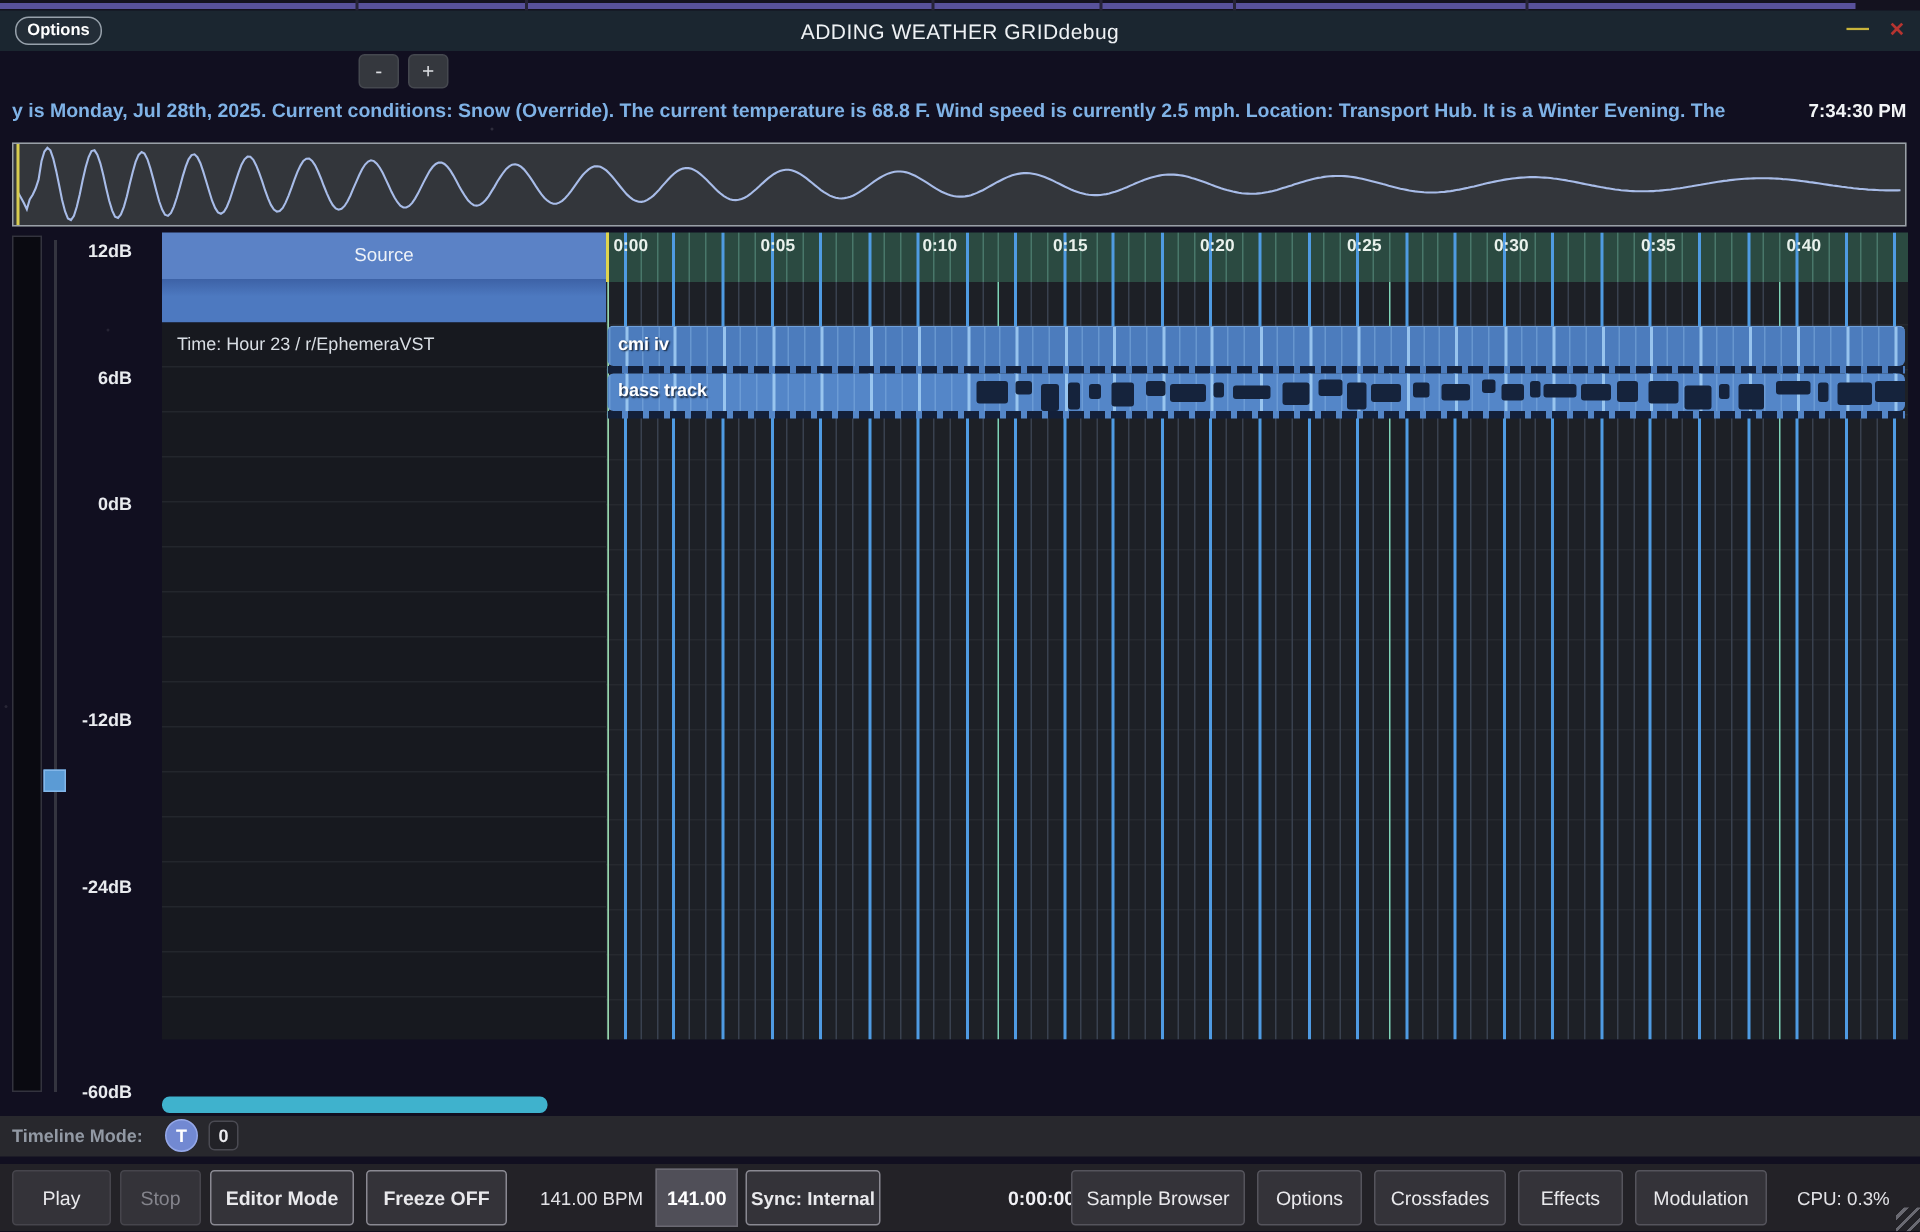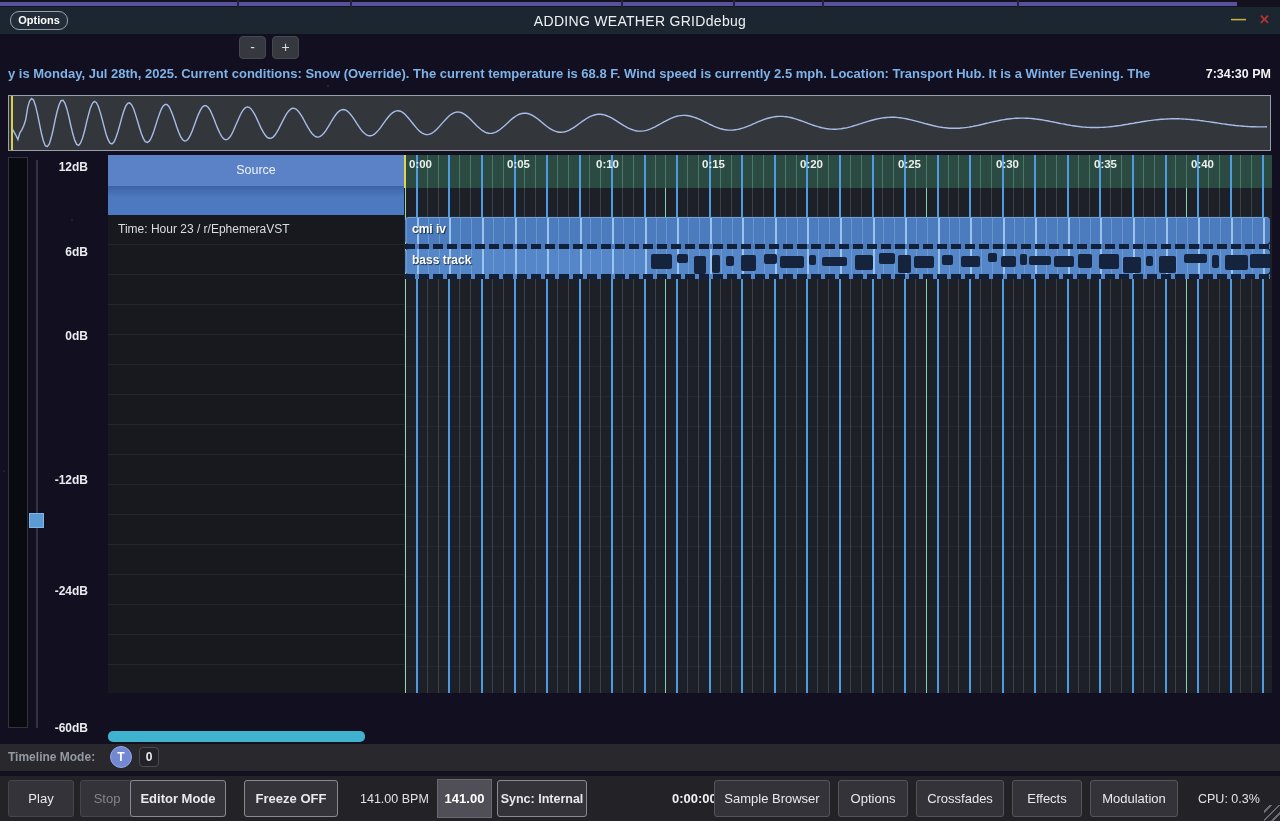--- a/index.html
+++ b/index.html
@@ -254,21 +254,21 @@
       <div class="vline" style="position:absolute;left:782.2px;width:1px;height:33px;background:#49776a;"></div>
       <div class="vline" style="position:absolute;left:793.0px;width:2px;height:33px;background:#4f9be2;"></div>
       <div class="vline" style="position:absolute;left:803.9px;width:1px;height:33px;background:#49776a;"></div>
       <div class="vline" style="position:absolute;left:814.8px;width:1px;height:33px;background:#49776a;"></div>
       <div class="vline" style="position:absolute;left:825.6px;width:2px;height:33px;background:#4f9be2;"></div>
       <div class="vline" style="position:absolute;left:836.4px;width:1px;height:33px;background:#49776a;"></div>
       <div class="vline" style="position:absolute;left:847.3px;width:1px;height:33px;background:#49776a;"></div>
       <div class="vline" style="position:absolute;left:858.1px;width:2px;height:33px;background:#4f9be2;"></div>
       <div class="ruler-label" style="position:absolute;left:5px;">0:00</div>
       <div class="ruler-label" style="position:absolute;left:103px;">0:05</div>
-      <div class="ruler-label" style="position:absolute;left:192px;">0:10</div>
+      <div class="ruler-label" style="position:absolute;left:211px;">0:10</div>
       <div class="ruler-label" style="position:absolute;left:298px;">0:15</div>
       <div class="ruler-label" style="position:absolute;left:396px;">0:20</div>
       <div class="ruler-label" style="position:absolute;left:494px;">0:25</div>
       <div class="ruler-label" style="position:absolute;left:592px;">0:30</div>
       <div class="ruler-label" style="position:absolute;left:690px;">0:35</div>
       <div class="ruler-label" style="position:absolute;left:787px;">0:40</div>
     </div>
   <div class="abs grid" id="grid">
       <div class="hline" style="position:absolute;top:28px;"></div>
       <div class="hline" style="position:absolute;top:58px;"></div>
@@ -592,21 +592,21 @@
   <div class="abs hscroll"></div>
   <div class="abs tmrow">
     <div class="abs tm-label">Timeline Mode:</div>
     <div class="abs tm-badge">T</div>
     <div class="abs tm-value">0</div>
   </div>
 
   <div class="abs transport">
     <div class="abs tbtn plain" style="left:8px;width:66px;">Play</div>
     <div class="abs tbtn plain" style="left:80px;width:54px;color:#84848c;">Stop</div>
-    <div class="abs tbtn bold" style="left:130px;width:96px;">Editor Mode</div>
+    <div class="abs tbtn bold" style="left:140px;width:96px;">Editor Mode</div>
     <div class="abs tbtn bold" style="left:244px;width:94px;">Freeze OFF</div>
     <div class="abs ttext" style="left:360px;">141.00 BPM</div>
     <div class="abs bpm-box">141.00</div>
     <div class="abs tbtn bold" style="left:497px;width:90px;font-size:12.5px;">Sync: Internal</div>
     <div class="abs ttext" style="left:645px;font-weight:700;font-size:13px;color:#f0f0f4;margin-left:27px;">0:00:000</div>
     <div class="abs tbtn" style="left:714px;width:116px;">Sample Browser</div>
     <div class="abs tbtn" style="left:838px;width:70px;">Options</div>
     <div class="abs tbtn" style="left:916px;width:88px;">Crossfades</div>
     <div class="abs tbtn" style="left:1012px;width:70px;">Effects</div>
     <div class="abs tbtn" style="left:1090px;width:88px;">Modulation</div>

